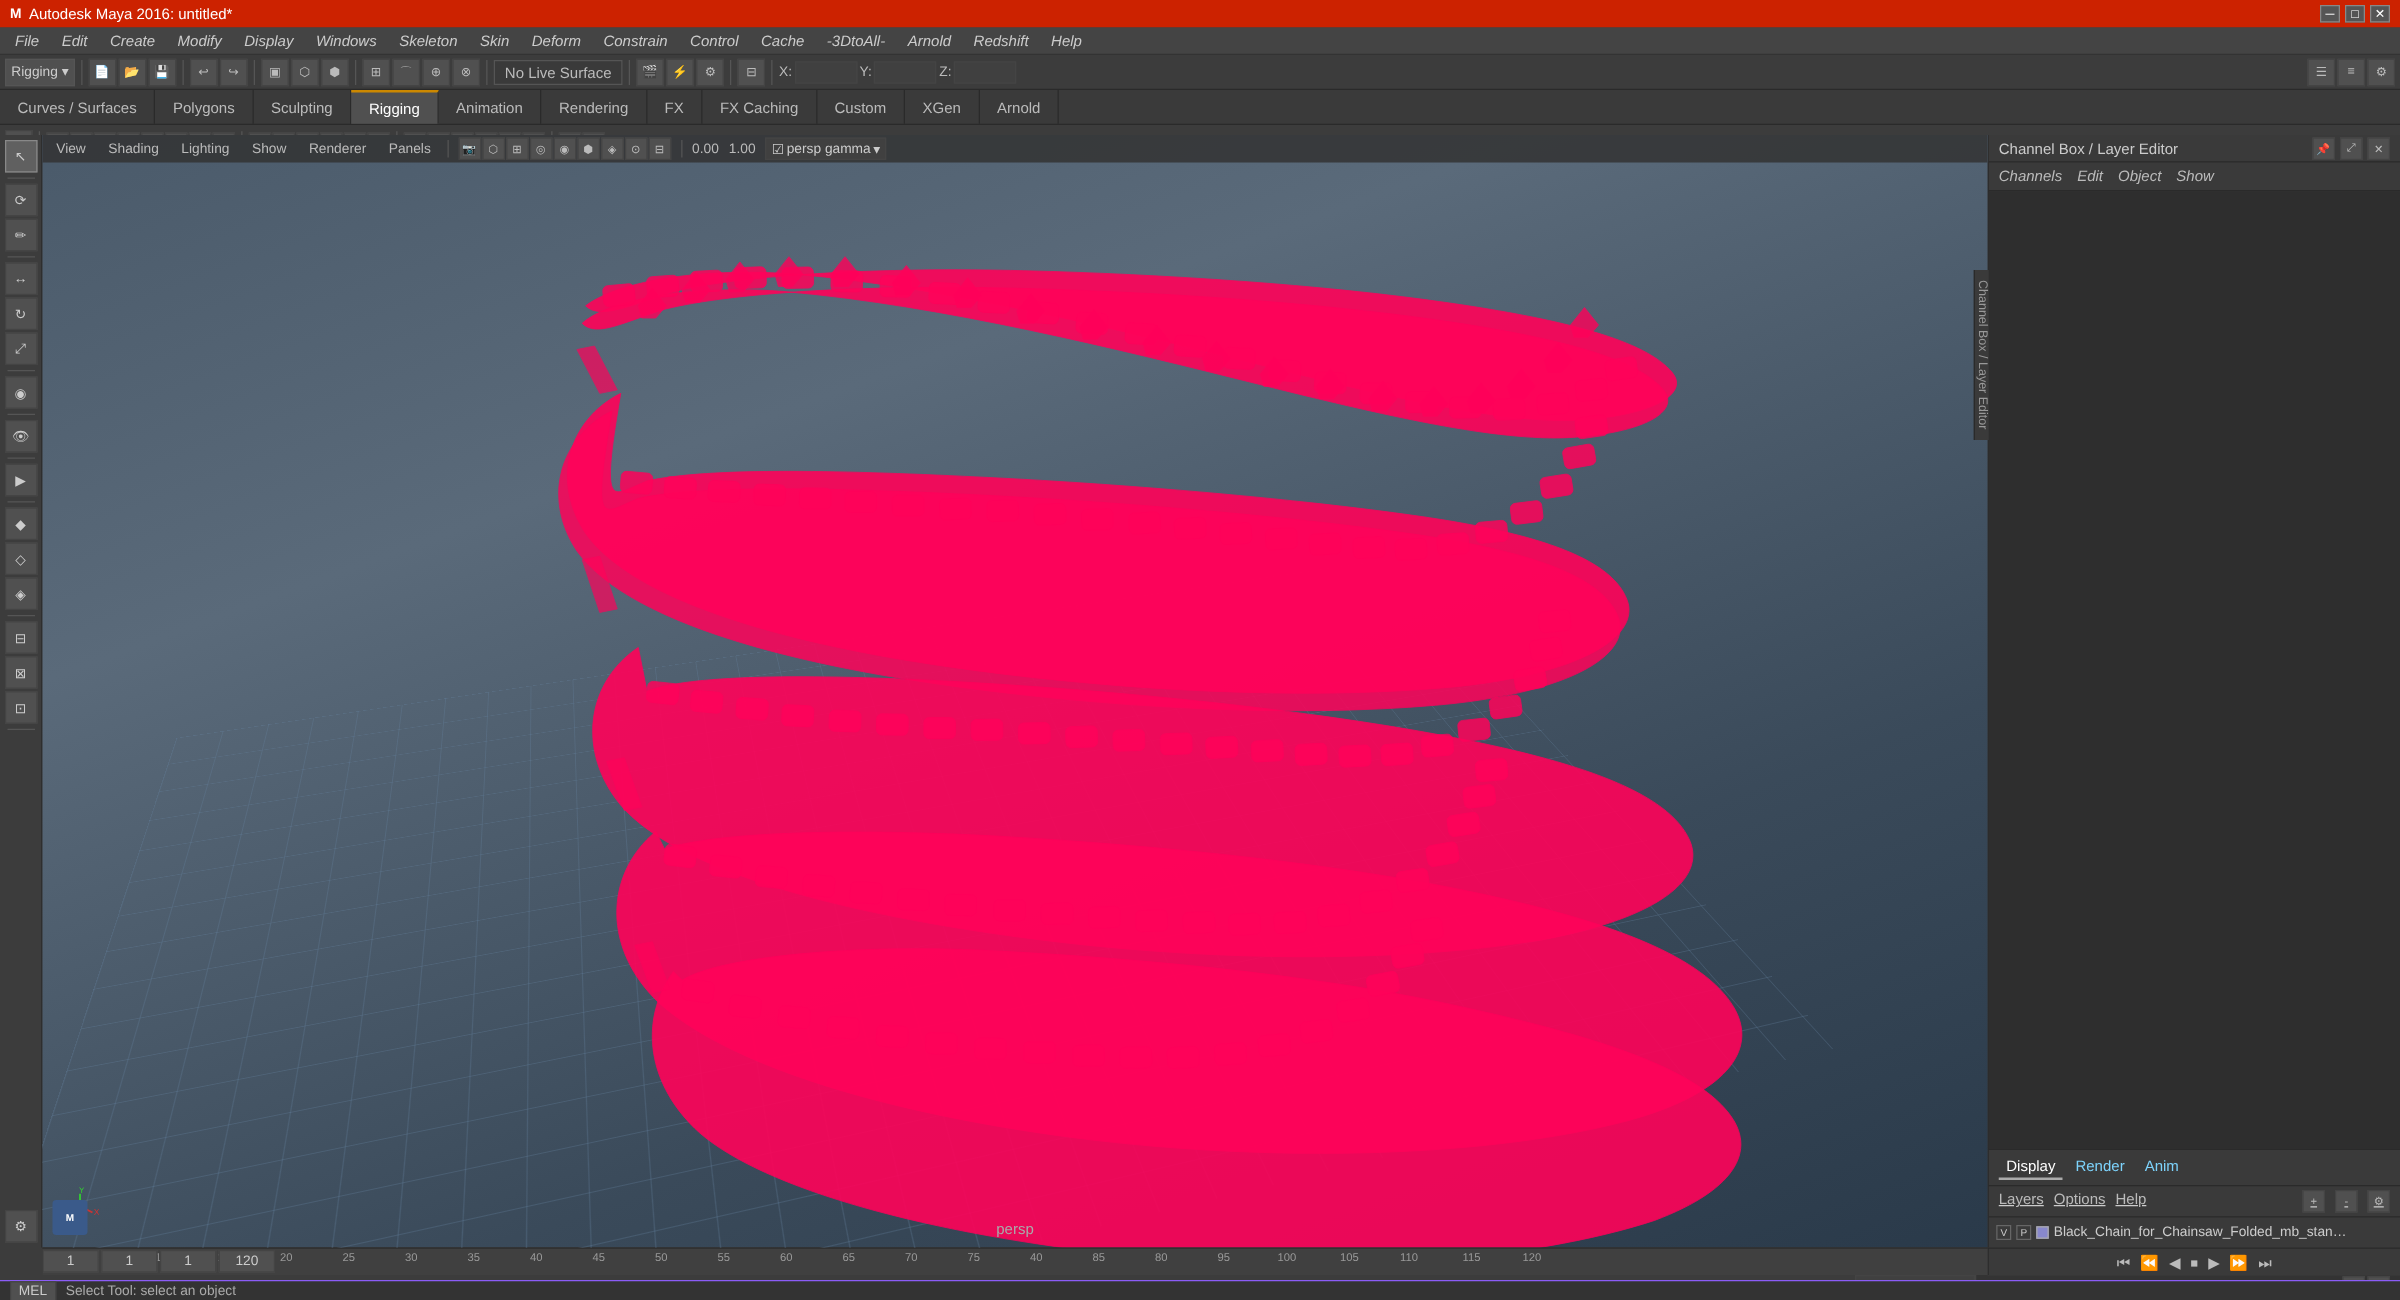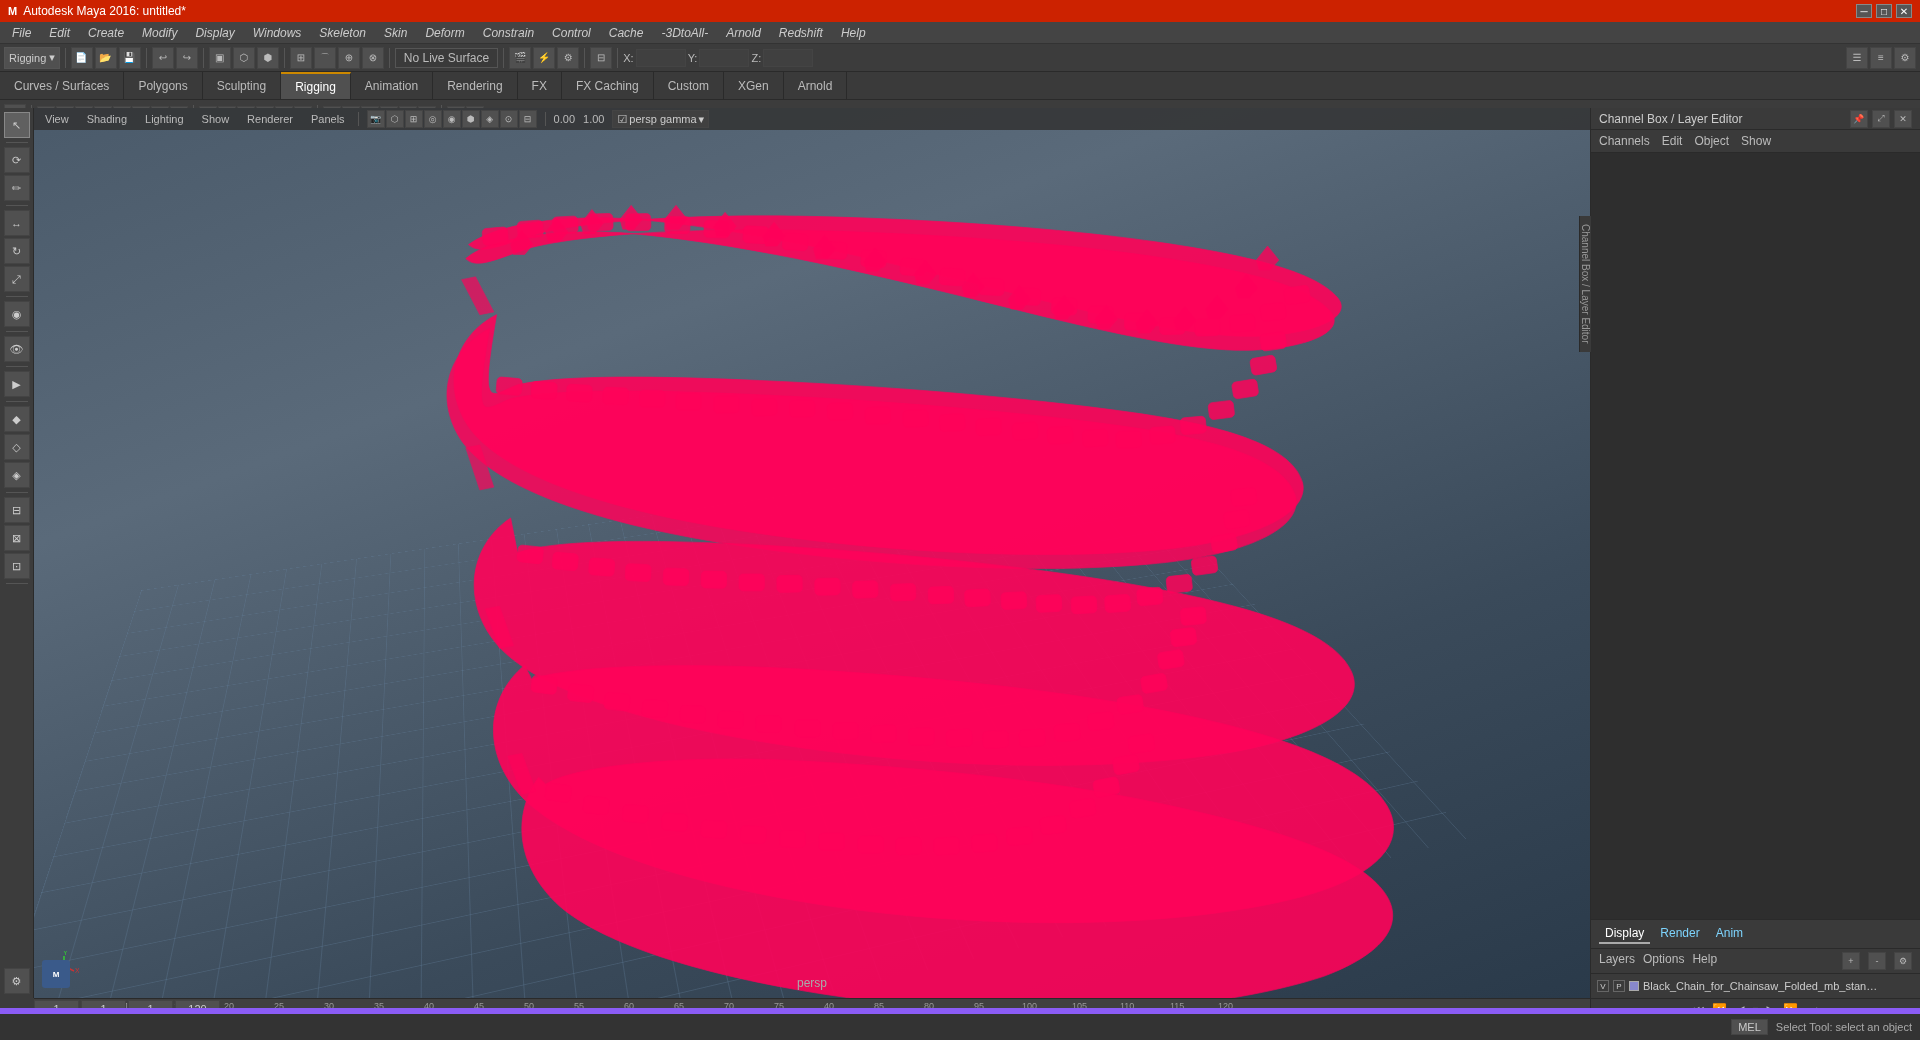--- a/index.html
+++ b/index.html
@@ -89,64 +89,64 @@
     
     #right-panel {
       width: 330px; background: #3a3a3a; border-left: 1px solid #2a2a2a;
       display: flex; flex-direction: column;
     }
     #channel-box-header {
       height: 22px; background: #3a3a3a; border-bottom: 1px solid #2a2a2a;
       display: flex; align-items: center; justify-content: space-between; padding: 0 8px;
     }
     #cb-title { font-size: 12px; color: #ccc; }
-    #cb-tabs { display: flex; gap: 12px; padding: 4px 8px; border-bottom: 1px solid #2a2a2a; }
+    #cb-tabs { display: flex; gap: 12px; padding: 4px 8px; border-bottom: 1px solid #2a2a2a; font-style: italic; }
     .cb-tab { font-size: 12px; color: #bbb; cursor: pointer; }
     #cb-content { flex: 1; background: #2e2e2e; }
 
     
     #right-vtab {
       position: absolute; right: 329px; top: 108px; width: 12px;
       background: #3a3a3a; border-left: 1px solid #2a2a2a;
       writing-mode: vertical-rl; font-size: 10px; color: #999;
       display: flex; align-items: center; justify-content: center; padding: 8px 0;
       cursor: pointer;
     }
 
     
     #bottom-right-panel {
       border-top: 1px solid #2a2a2a;
     }
     #dra-tabs { display: flex; padding: 4px 8px; gap: 4px; border-bottom: 1px solid #2a2a2a; }
     .dra-tab { font-size: 12px; color: #7dd3fc; cursor: pointer; padding: 2px 6px; }
     .dra-tab.active { color: #fff; border-bottom: 2px solid #aaa; }
-    #layer-tabs { display: flex; gap: 8px; padding: 3px 8px; border-bottom: 1px solid #2a2a2a; }
+    #layer-tabs { display: flex; gap: 8px; padding: 3px 8px; border-bottom: 1px solid #2a2a2a; text-decoration: underline; }
     .layer-tab { font-size: 12px; color: #bbb; cursor: pointer; }
     #layer-list { padding: 4px 6px; }
     .layer-item { display: flex; align-items: center; gap: 4px; padding: 2px 0; font-size: 11px; color: #ccc; }
     .layer-vp { width: 12px; height: 12px; border: 1px solid #666; display: flex; align-items: center; justify-content: center; font-size: 8px; cursor: pointer; }
     .layer-color { width: 10px; height: 10px; background: #8888cc; border: 1px solid #aaa; }
     .layer-name { font-size: 11px; color: #ccc; overflow: hidden; text-overflow: ellipsis; white-space: nowrap; max-width: 240px; }
 
     
     #timeline {
       position: absolute; bottom: 20px; left: 34px; right: 0;
       height: 22px; background: #3a3a3a; border-top: 1px solid #2a2a2a;
       display: flex; align-items: center;
     }
     #timeline-ruler {
       flex: 1; height: 100%; background: #404040; position: relative; overflow: hidden;
     }
     .tick-label { position: absolute; top: 2px; font-size: 9px; color: #999; }
 
     
     #status-bar {
-      position: absolute; bottom: 0; left: 0; right: 0; height: 32px;
-      background: #333; border-top: 6px solid #8b5cf6;
-      display: flex; align-items: center; padding: 0 8px; gap: 8px; justify-content: flex-end;
+      position: absolute; bottom: 0; left: 0; right: 0; height: 16px;
+      background: #333; border-top: 1px solid #8b5cf6;
+      display: flex; align-items: center; padding: 0 8px; gap: 8px;
     }
     #status-left { font-size: 11px; color: #aaa; }
     #mel-label { font-size: 11px; color: #ccc; background: #505050; padding: 1px 6px; border: 1px solid #444; }
 
     
     #anim-controls {
       position: absolute; bottom: 20px; right: 0; width: 330px; height: 22px;
       background: #3a3a3a; border-top: 1px solid #2a2a2a; border-left: 1px solid #2a2a2a;
       display: flex; align-items: center; justify-content: center; gap: 2px;
     }

